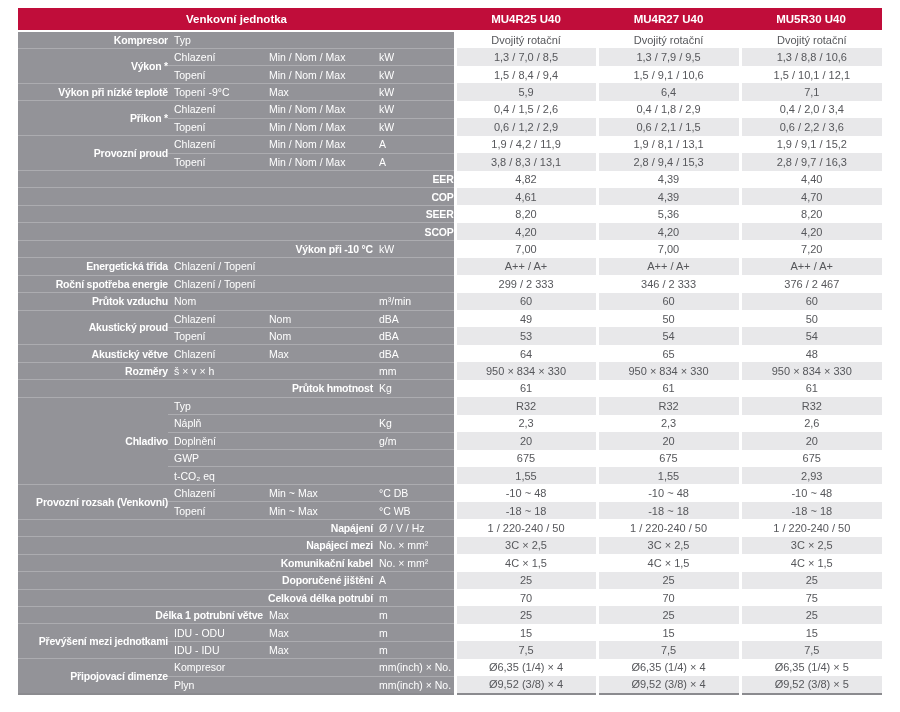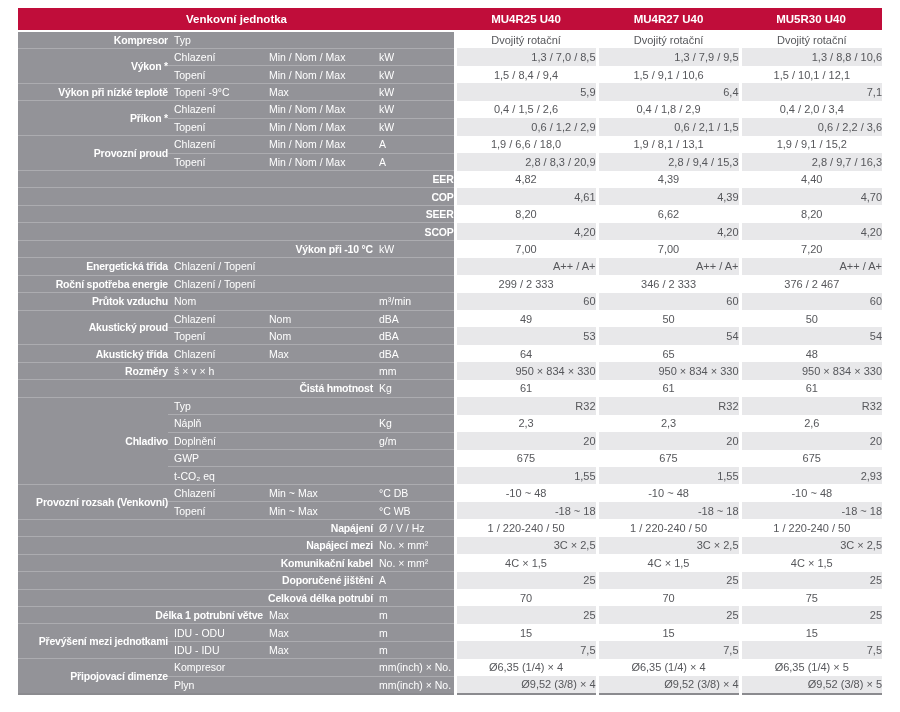--- a/index.html
+++ b/index.html
@@ -29,21 +29,21 @@
   }
   td.sub, td.unit {
     background: var(--gray, #939398); color: #fff; font-weight: normal;
     font-size: 10.5px; text-align: left; padding-left: 6px; white-space: nowrap;
     border-top: 1px solid #acacb0;
   }
   td.val {
     color: var(--txt, #56575b); text-align: center; white-space: nowrap;
     border-left: 3px solid #fff; background: #fff;
   }
-  td.val.alt { background: var(--alt, #e8e8ea); text-align: right; }
+  td.val.alt { background: var(--alt, #e8e8ea); }
 </style>
 </head>
 <body>
 
 <div class="sheet">
   <table class="spec">
     <colgroup>
       <col style="width:150px">
         <col style="width:95px">
         <col style="width:110px">
@@ -109,48 +109,48 @@
           <td class="unit">kW</td>
           <td class="val alt">0,6 / 1,2 / 2,9</td>
           <td class="val alt">0,6 / 2,1 / 1,5</td>
           <td class="val alt">0,6 / 2,2 / 3,6</td>
         </tr>
         <tr>
           <td class="lbl" rowspan="2">Provozní proud</td>
           <td class="sub">Chlazení</td>
           <td class="sub">Min / Nom / Max</td>
           <td class="unit">A</td>
-          <td class="val">1,9 / 6,6 / 18,0</td>
+          <td class="val">1,9 / 4,2 / 11,9</td>
           <td class="val">1,9 / 8,1 / 13,1</td>
           <td class="val">1,9 / 9,1 / 15,2</td>
         </tr>
         <tr>
           <td class="sub">Topení</td>
           <td class="sub">Min / Nom / Max</td>
           <td class="unit">A</td>
-          <td class="val alt">2,8 / 8,3 / 20,9</td>
+          <td class="val alt">3,8 / 8,3 / 13,1</td>
           <td class="val alt">2,8 / 9,4 / 15,3</td>
           <td class="val alt">2,8 / 9,7 / 16,3</td>
         </tr>
         <tr>
           <td class="lbl" colspan="4">EER</td>
           <td class="val">4,82</td>
           <td class="val">4,39</td>
           <td class="val">4,40</td>
         </tr>
         <tr>
           <td class="lbl" colspan="4">COP</td>
           <td class="val alt">4,61</td>
           <td class="val alt">4,39</td>
           <td class="val alt">4,70</td>
         </tr>
         <tr>
           <td class="lbl" colspan="4">SEER</td>
           <td class="val">8,20</td>
-          <td class="val">6,62</td>
+          <td class="val">5,36</td>
           <td class="val">8,20</td>
         </tr>
         <tr>
           <td class="lbl" colspan="4">SCOP</td>
           <td class="val alt">4,20</td>
           <td class="val alt">4,20</td>
           <td class="val alt">4,20</td>
         </tr>
         <tr>
           <td class="lbl" colspan="3">Výkon při -10 °C</td>
@@ -192,38 +192,38 @@
         </tr>
         <tr>
           <td class="sub">Topení</td>
           <td class="sub">Nom</td>
           <td class="unit">dBA</td>
           <td class="val alt">53</td>
           <td class="val alt">54</td>
           <td class="val alt">54</td>
         </tr>
         <tr>
-          <td class="lbl">Akustický třída</td>
+          <td class="lbl">Akustický větve</td>
           <td class="sub">Chlazení</td>
           <td class="sub">Max</td>
           <td class="unit">dBA</td>
           <td class="val">64</td>
           <td class="val">65</td>
           <td class="val">48</td>
         </tr>
         <tr>
           <td class="lbl">Rozměry</td>
           <td class="sub" colspan="2">š × v × h</td>
           <td class="unit">mm</td>
           <td class="val alt">950 × 834 × 330</td>
           <td class="val alt">950 × 834 × 330</td>
           <td class="val alt">950 × 834 × 330</td>
         </tr>
         <tr>
-          <td class="lbl" colspan="3">Čistá hmotnost</td>
+          <td class="lbl" colspan="3">Průtok hmotnost</td>
           <td class="unit">Kg</td>
           <td class="val">61</td>
           <td class="val">61</td>
           <td class="val">61</td>
         </tr>
         <tr>
           <td class="lbl" rowspan="5">Chladivo</td>
           <td class="sub" colspan="3">Typ</td>
           <td class="val alt">R32</td>
           <td class="val alt">R32</td>

